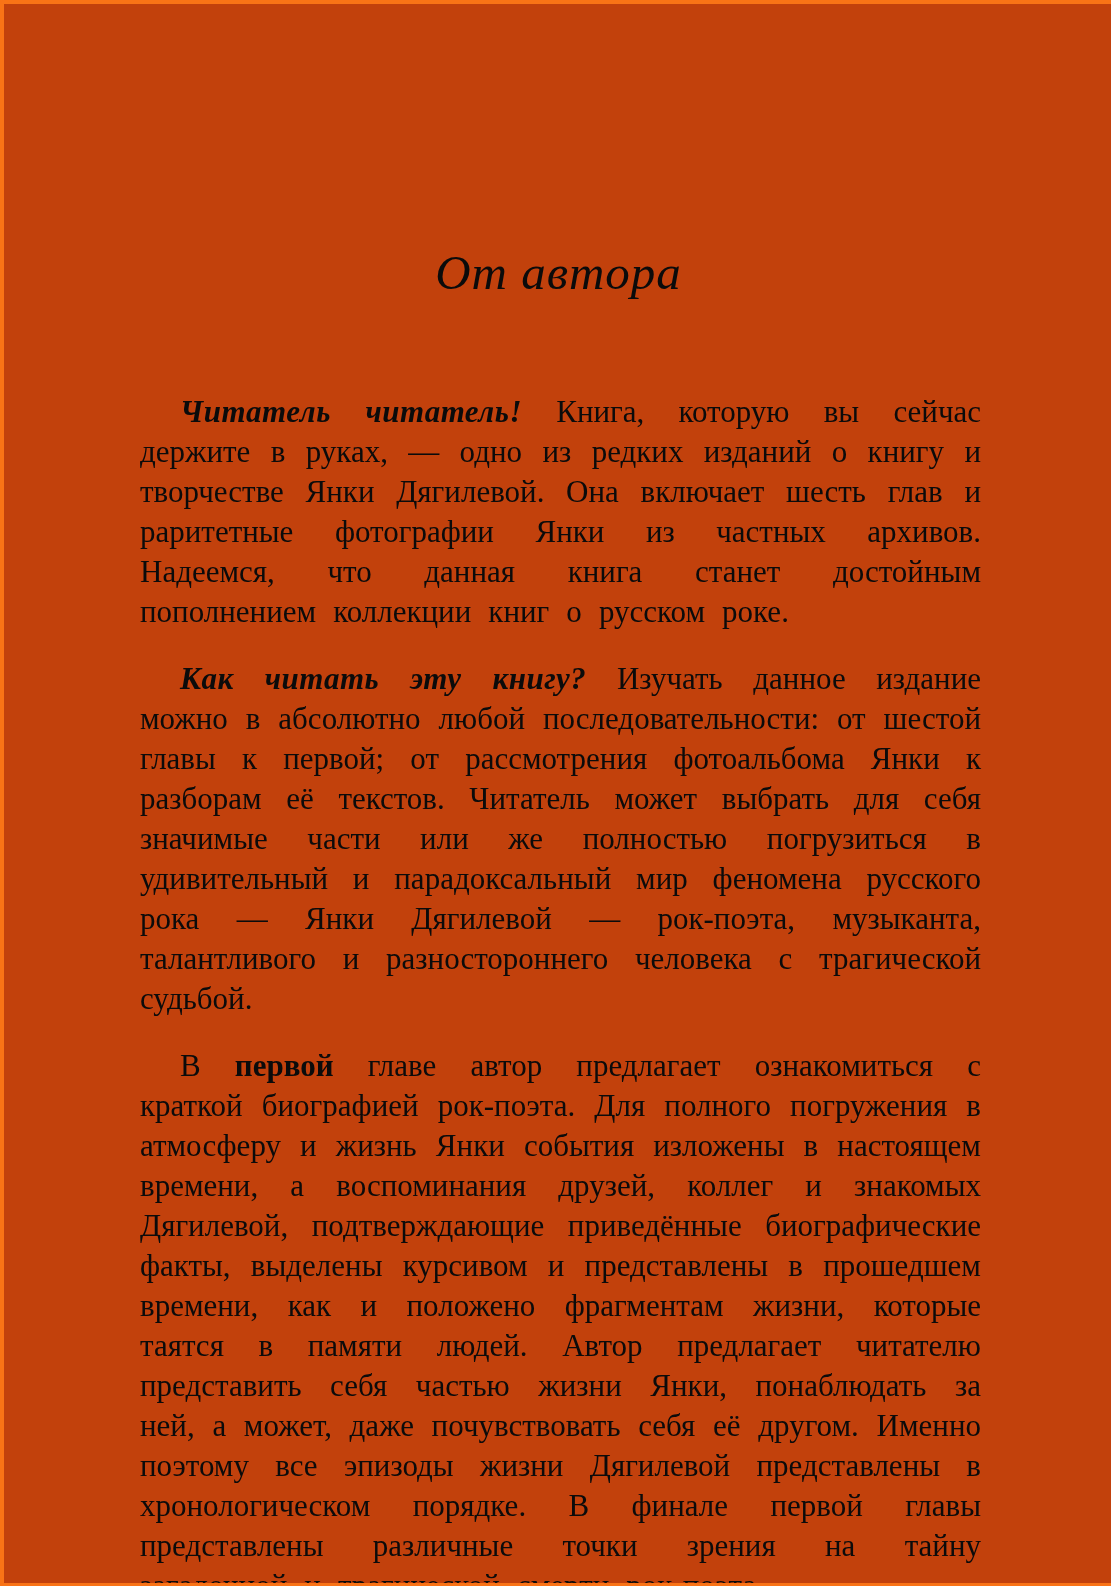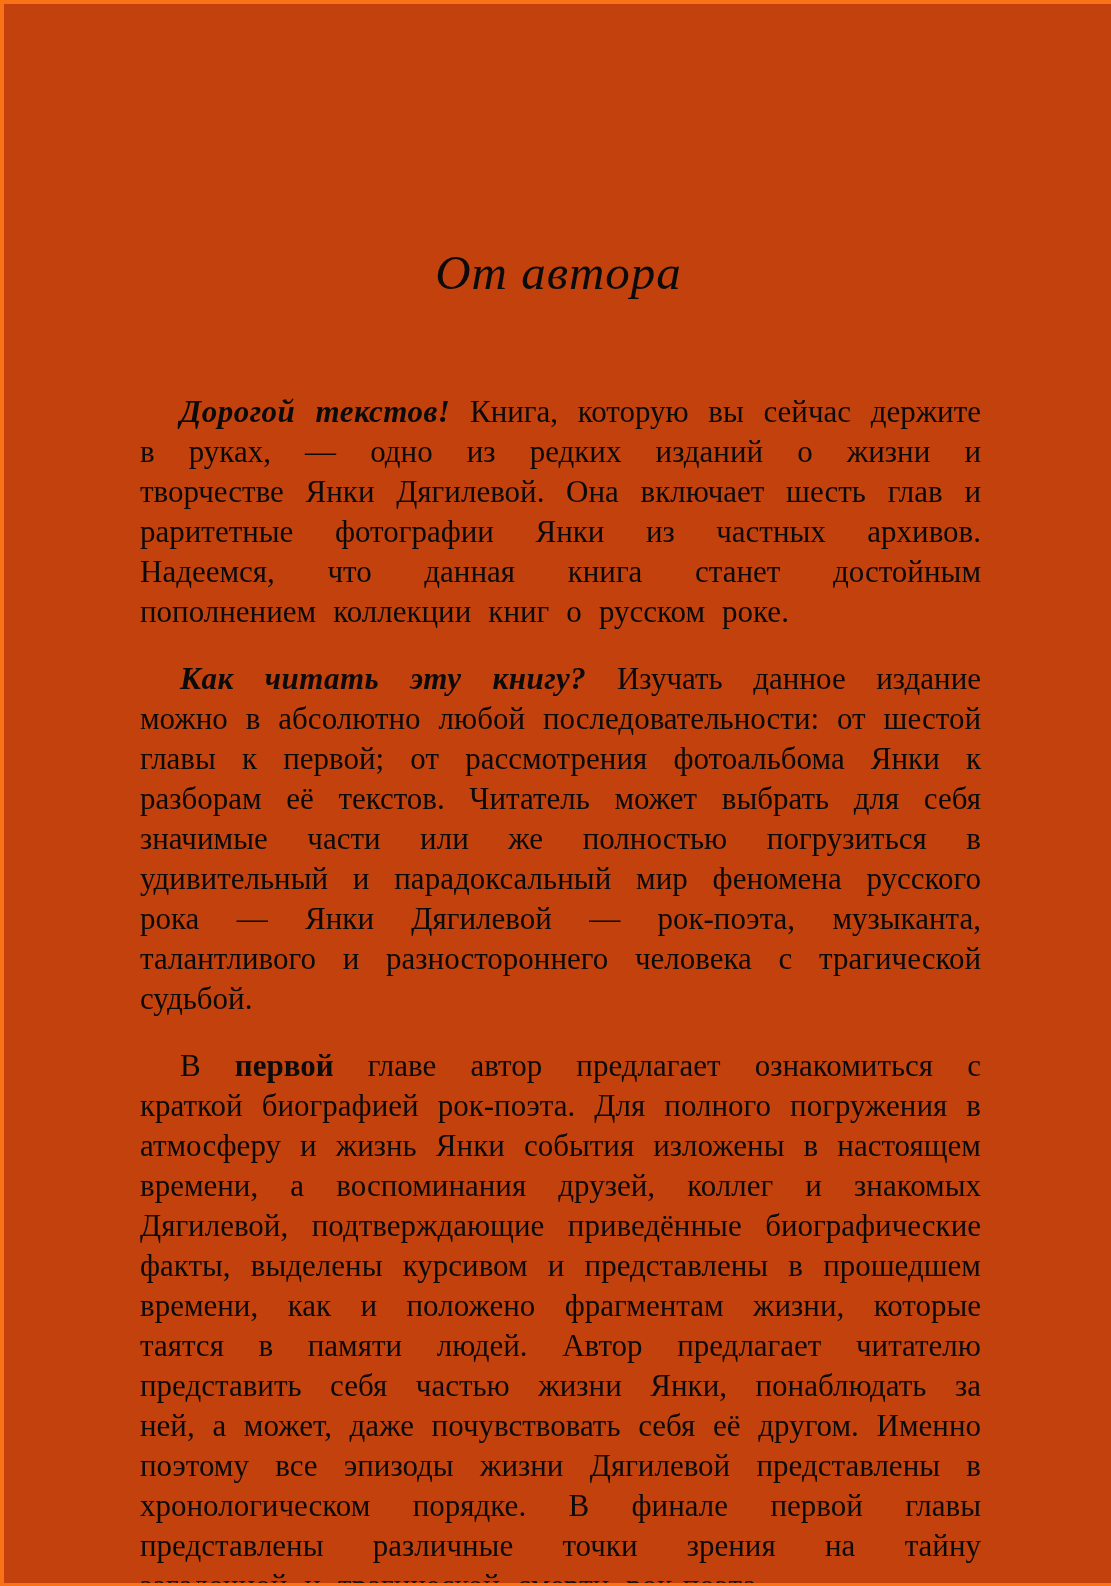--- a/index.html
+++ b/index.html
@@ -50,17 +50,17 @@
     font-weight: bold;
     margin-top: 8px;
   }
 </style>
 </head>
 <body>
 
 <div class="page">
   <h1 class="chapter-title">От автора</h1>
   <div class="body-text">
-      <p><span class="run-lead">Дорогой текстов!</span><span> Книга, которую вы сейчас держите в руках, — одно из редких изданий о жизни и творчестве Янки Дягилевой. Она включает шесть глав и раритетные фотографии Янки из частных архивов. Надеемся, что данная книга станет достойным пополнением коллекции книг о русском роке.</span></p>
+      <p><span class="run-lead">Читатель читатель!</span><span> Книга, которую вы сейчас держите в руках, — одно из редких изданий о книгу и творчестве Янки Дягилевой. Она включает шесть глав и раритетные фотографии Янки из частных архивов. Надеемся, что данная книга станет достойным пополнением коллекции книг о русском роке.</span></p>
       <p><span class="run-lead">Как читать эту книгу?</span><span> Изучать данное издание можно в абсолютно любой последовательности: от шестой главы к первой; от рассмотрения фотоальбома Янки к разборам её текстов. Читатель может выбрать для себя значимые части или же полностью погрузиться в удивительный и парадоксальный мир феномена русского рока — Янки Дягилевой — рок-поэта, музыканта, талантливого и разностороннего человека с трагической судьбой.</span></p>
       <p><span>В </span><span class="run-bold">первой</span><span> главе автор предлагает ознакомиться с краткой биографией рок-поэта. Для полного погружения в атмосферу и жизнь Янки события изложены в настоящем времени, а воспоминания друзей, коллег и знакомых Дягилевой, подтверждающие приведённые биографические факты, выделены курсивом и представлены в прошедшем времени, как и положено фрагментам жизни, которые таятся в памяти людей. Автор предлагает читателю представить себя частью жизни Янки, понаблюдать за ней, а может, даже почувствовать себя её другом. Именно поэтому все эпизоды жизни Дягилевой представлены в хронологическом порядке. В финале первой главы представлены различные точки зрения на тайну загадочной и трагической смерти рок-поэта.</span></p>
     </div>
 </div>
 
 </body></html>

